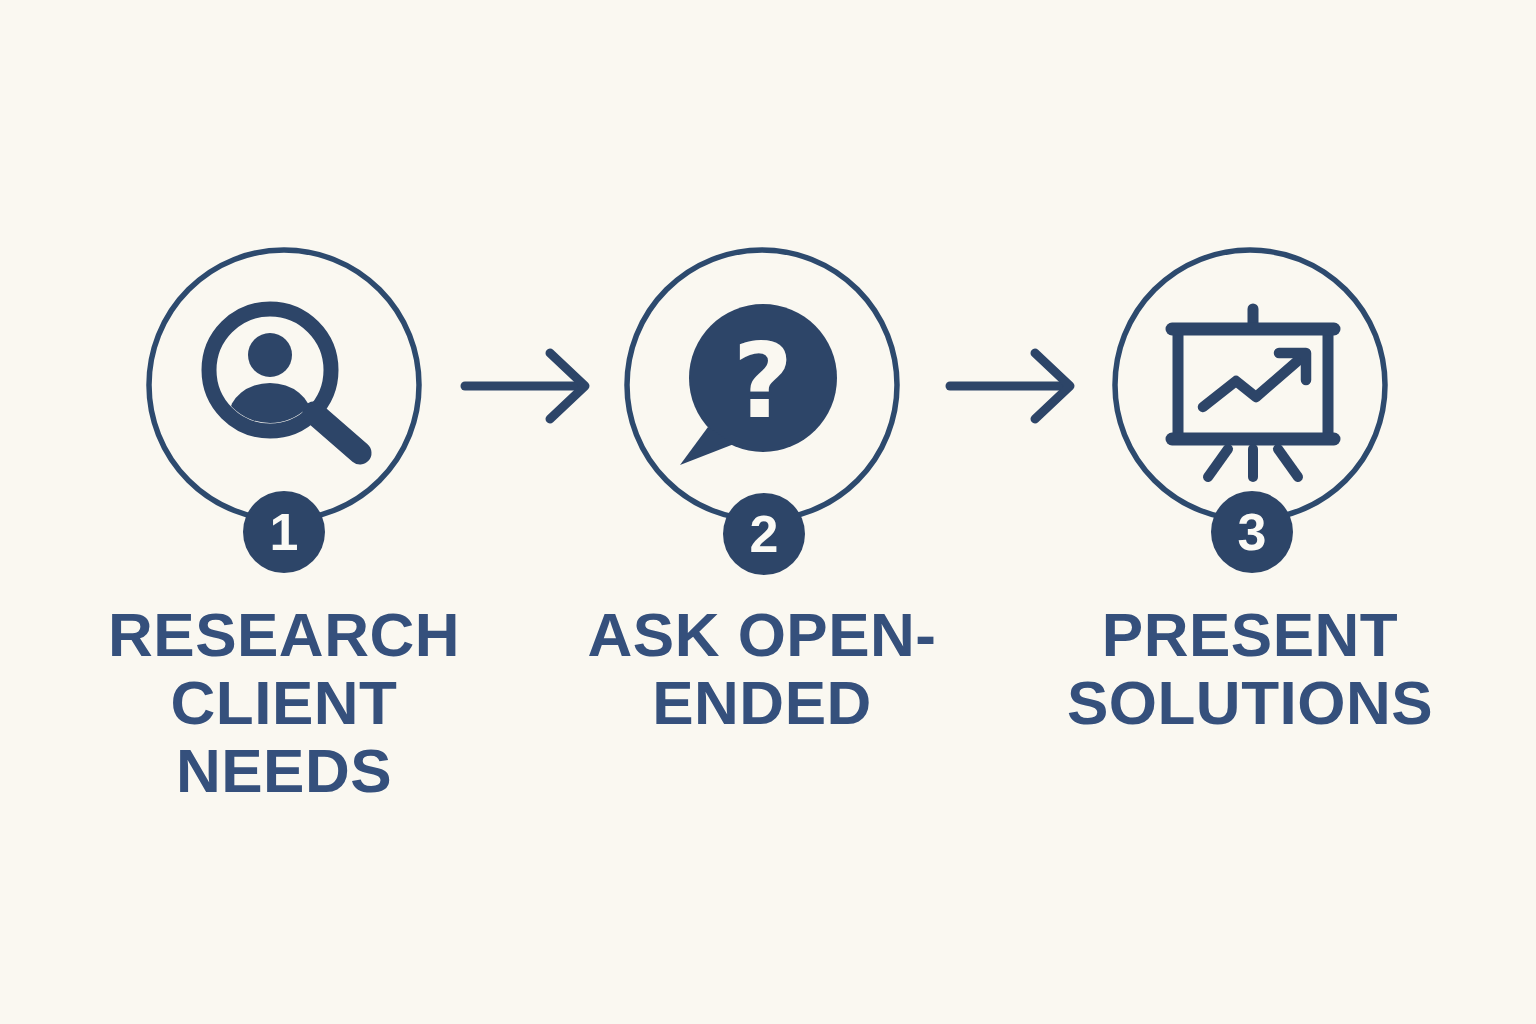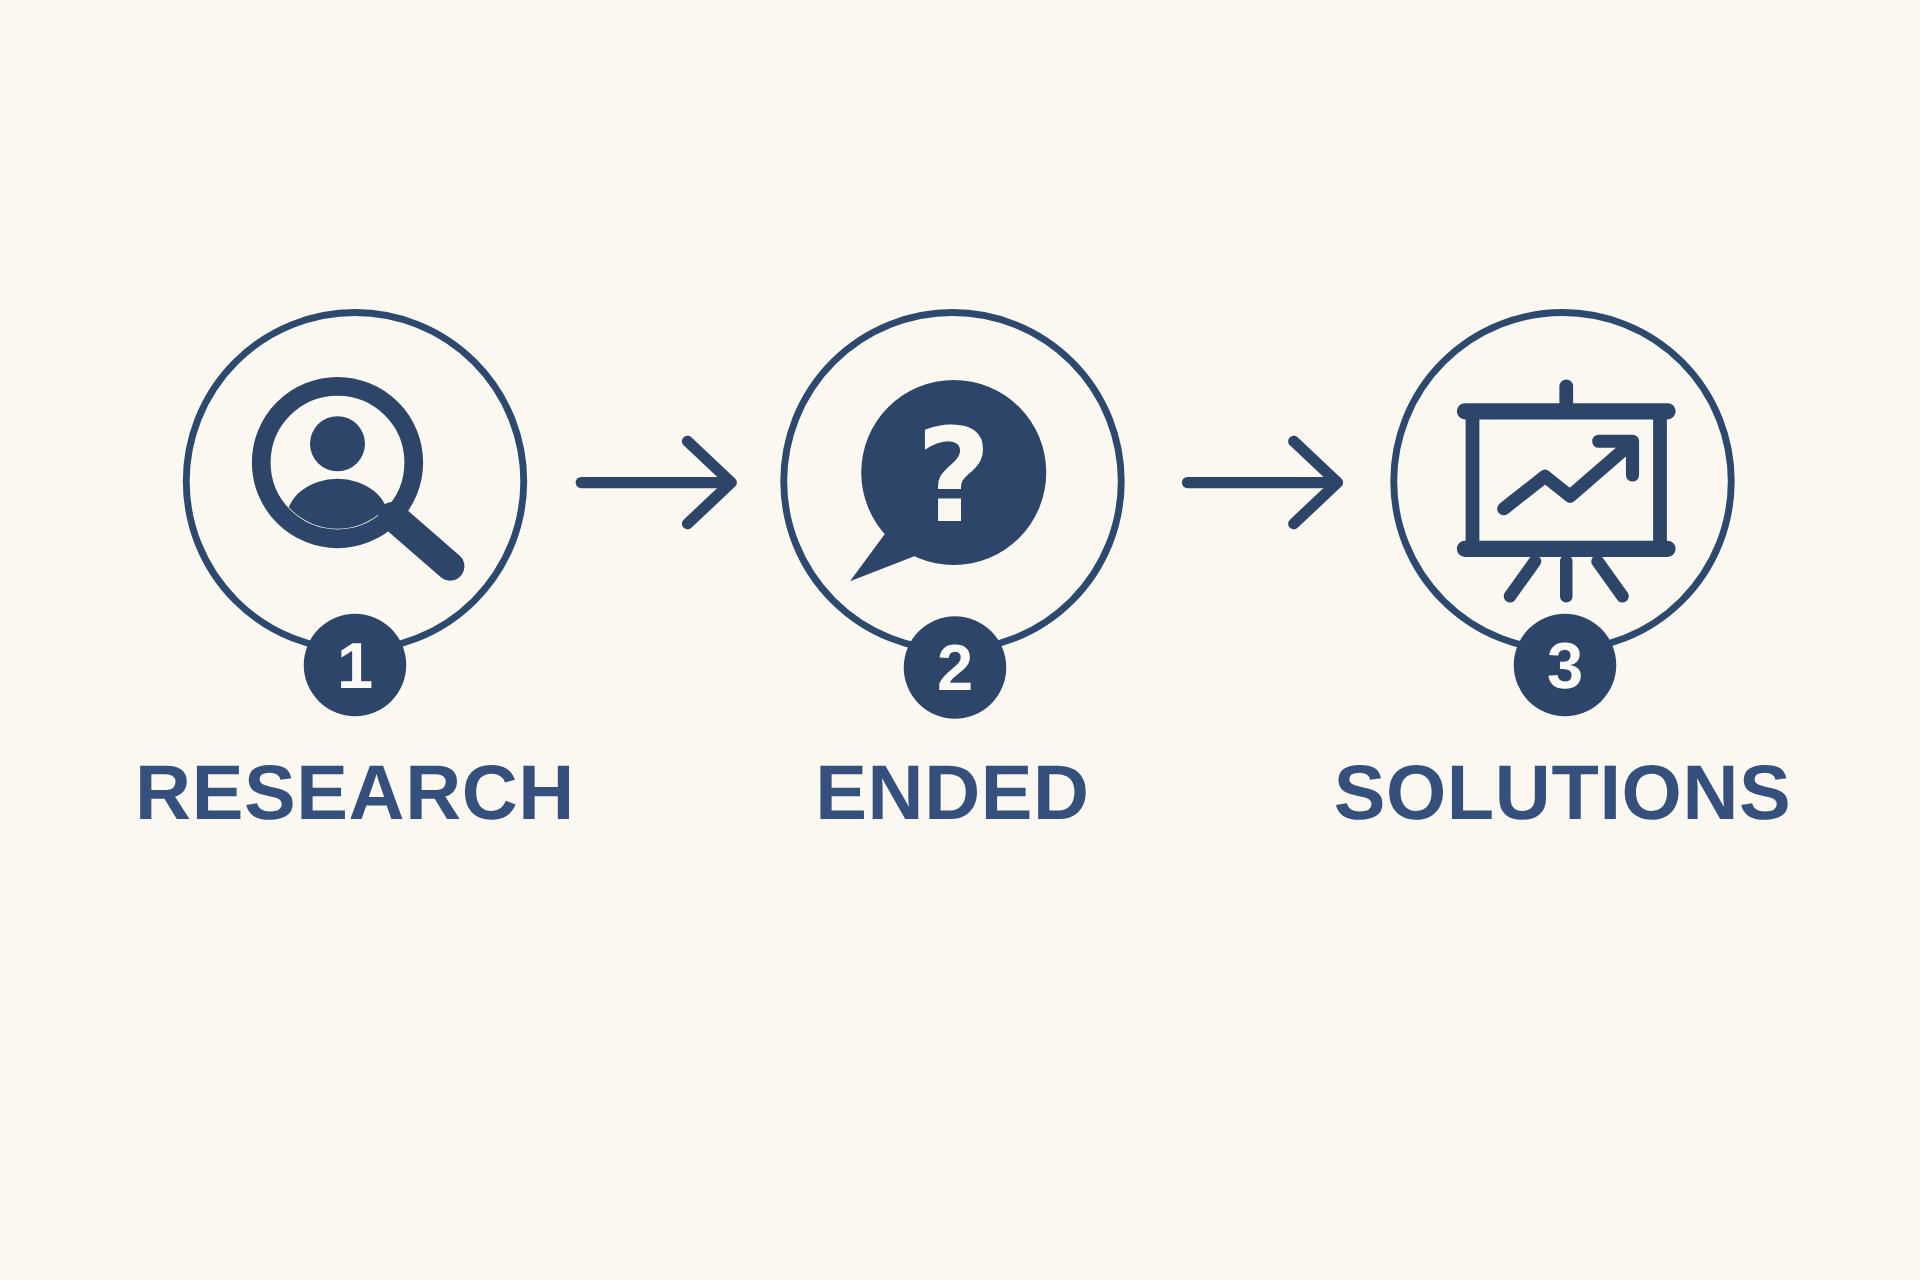--- a/index.html
+++ b/index.html
@@ -93,20 +93,21 @@
 
       <ellipse class="fill-navy" cx="136" cy="171" rx="41" ry="33" clip-path="url(#lensClip)"></ellipse>
 
       <g>
         <circle class="fill-navy" cx="150" cy="287" r="41"></circle>
         <text class="badge-num fill-badge-text" x="150" y="305" text-anchor="middle">1</text>
       </g>
     </svg>
     <div class="step-label">
       <span>RESEARCH</span>
+      <span>CLIENT NEEDS</span>
     </div>
   </div>
 
   <svg class="arrow" viewBox="0 0 140 80" style="left:455px; top:346px">
     <line class="stroke-navy" x1="10" y1="40" x2="122" y2="40" stroke-width="9"></line>
     <polyline class="stroke-navy" points="95,7 130,40 95,73" stroke-width="9"></polyline>
   </svg>
 
   <div class="step" style="left:532px">
     <svg class="step-icon" viewBox="0 0 300 340">
@@ -117,20 +118,21 @@
       <path class="fill-navy" d="M 96 182 L 68 220 L 122 199 Z"></path>
 
       <text class="q-glyph fill-bg" x="151" y="172" text-anchor="middle">?</text>
 
       <g>
         <circle class="fill-navy" cx="152" cy="289" r="41"></circle>
         <text class="badge-num fill-badge-text" x="152" y="307" text-anchor="middle">2</text>
       </g>
     </svg>
     <div class="step-label">
+      <span>ASK OPEN-</span>
       <span>ENDED</span>
     </div>
   </div>
 
   <svg class="arrow" viewBox="0 0 140 80" style="left:940px; top:346px">
     <line class="stroke-navy" x1="10" y1="40" x2="122" y2="40" stroke-width="9"></line>
     <polyline class="stroke-navy" points="95,7 130,40 95,73" stroke-width="9"></polyline>
   </svg>
 
   <div class="step" style="left:1020px">
@@ -151,17 +153,18 @@
 
       <polyline class="stroke-navy" points="103,162 136,136 156,152 201,113" stroke-width="10.5"></polyline>
       <polyline class="stroke-navy" points="179,108 206,108 206,135" stroke-width="10.5"></polyline>
 
       <g>
         <circle class="fill-navy" cx="152" cy="287" r="41"></circle>
         <text class="badge-num fill-badge-text" x="152" y="305" text-anchor="middle">3</text>
       </g>
     </svg>
     <div class="step-label">
+      <span>PRESENT</span>
       <span>SOLUTIONS</span>
     </div>
   </div>
 
 </div>
 
 </body></html>

